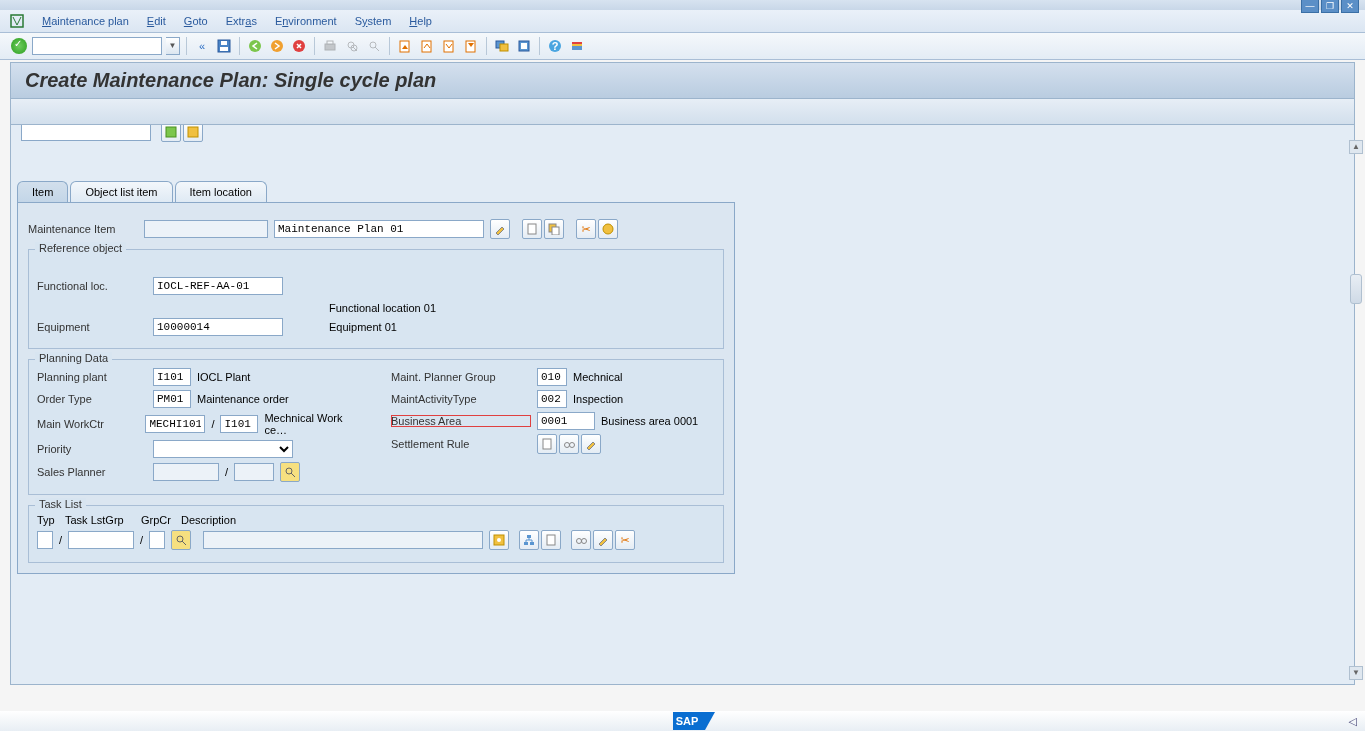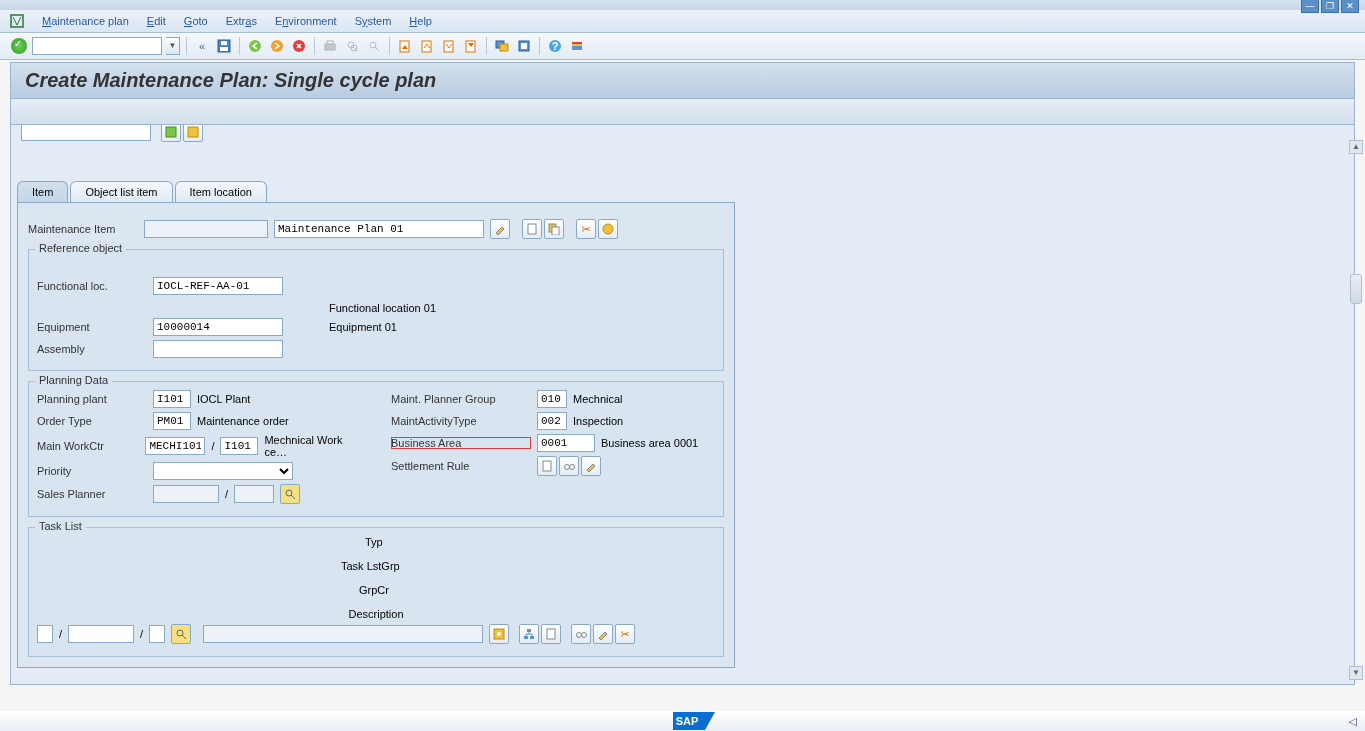--- a/index.html
+++ b/index.html
@@ -247,24 +247,20 @@
       <div class="row">
         <span class="lbl">Functional loc.</span>
         <input class="txt" style="width: 130px;" value="IOCL-REF-AA-01">
         <span style="margin-left:40px;margin-top:44px;">Functional location 01</span>
       </div>
       <div class="row">
         <span class="lbl">Equipment</span>
         <input class="txt" style="width: 130px;" value="10000014">
         <span style="margin-left:40px;">Equipment 01</span>
       </div>
-      <div class="row">
-        <span class="lbl">Assembly</span>
-        <input class="txt" style="width: 130px;" value="">
-      </div>
     </div>
 
     <div class="fieldset" data-title="Planning Data">
 
       <div style="display:flex;gap:30px;">
         <div style="flex:1;">
           <div class="row">
             <span class="lbl">Planning plant</span>
             <input class="txt" style="width: 38px;" value="I101">
             <span>IOCL Plant</span>
@@ -334,21 +330,21 @@
                   </svg>
                 </div>
             </div>
           </div>
         </div>
       </div>
     </div>
 
     <div class="fieldset" data-title="Task List">
 
-      <div class="row" style="gap:12px;flex-direction:column;">
+      <div class="row" style="">
         <span style="width:22px;">Typ</span>
         <span style="width:70px;">Task LstGrp</span>
         <span style="width:34px;">GrpCr</span>
         <span>Description</span>
       </div>
       <div class="row">
         <input class="txt" style="width: 16px;">
         <span>/</span>
         <input class="txt" style="width: 66px;">
         <span>/</span>

